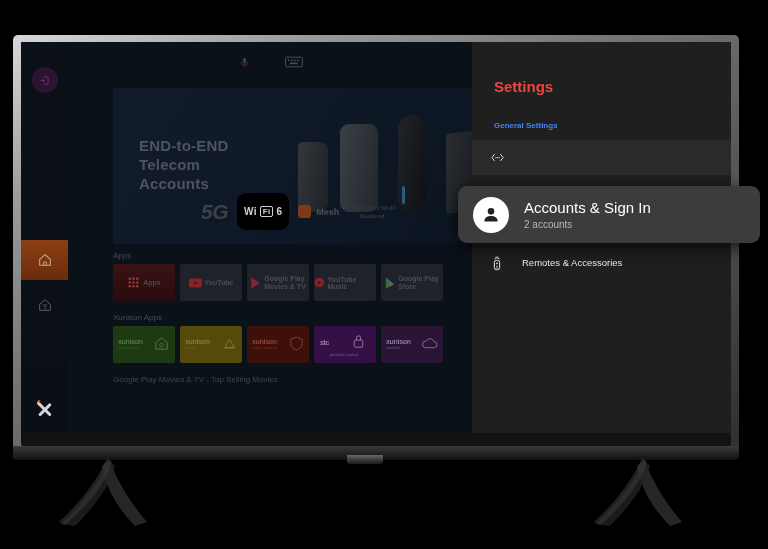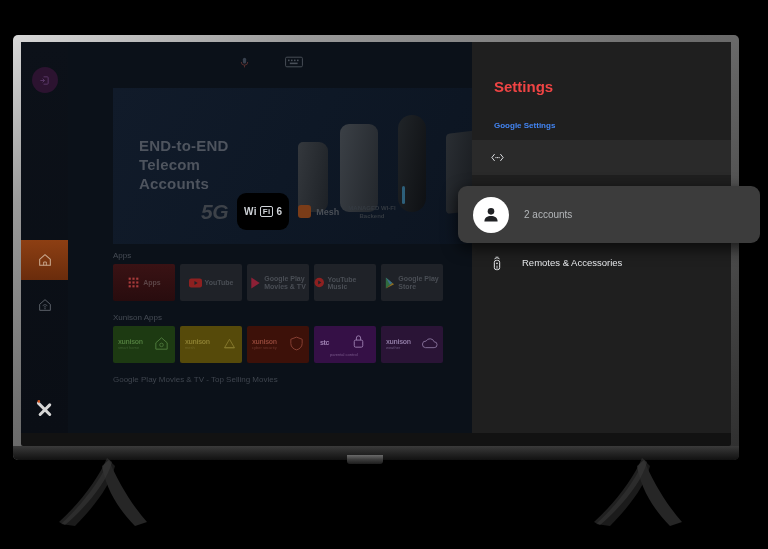--- a/index.html
+++ b/index.html
@@ -536,21 +536,21 @@
             <path d="M6 14h12a4 4 0 0 0 0-8 6 6 0 0 0-11-1A4 4 0 0 0 6 14z" fill="none" stroke="#8c77a0" stroke-width="1.2"></path>
           </svg>
         </div>
       </div>
 
       <div class="footer-text" style="top:333px">Google Play Movies &amp; TV  -  Top Selling Movies</div>
     </div>
 
     <div class="settings">
       <div class="settings-title">Settings</div>
-      <div class="general-label">Google Settings</div>
+      <div class="general-label">General Settings</div>
 
       <div class="menu">
 
         <div class="menu-item">
           <div class="menu-ico">
             <svg width="15" height="15" viewBox="0 0 24 24">
               <path d="M7 7 3 12l4 5M17 7l4 5-4 5" fill="none" stroke="#e8eaed" stroke-width="1.5" stroke-linecap="round" stroke-linejoin="round"></path>
               <circle cx="9.5" cy="12" r="1" fill="#e8eaed"></circle>
                 <circle cx="12" cy="12" r="1" fill="#e8eaed"></circle>
                 <circle cx="14.5" cy="12" r="1" fill="#e8eaed"></circle>
@@ -602,17 +602,18 @@
   </div>
 
   <div class="account-card">
     <div class="account-avatar">
       <svg width="22" height="22" viewBox="0 0 24 24">
         <circle cx="12" cy="8" r="3.6" fill="#202124"></circle>
         <path d="M4.8 19c0-3.8 3.2-5.8 7.2-5.8s7.2 2 7.2 5.8z" fill="#202124"></path>
       </svg>
     </div>
     <div class="account-texts">
+      <div class="account-title">Accounts &amp; Sign In</div>
       <div class="account-sub">2 accounts</div>
     </div>
   </div>
 
 </div>
 
 </body></html>

